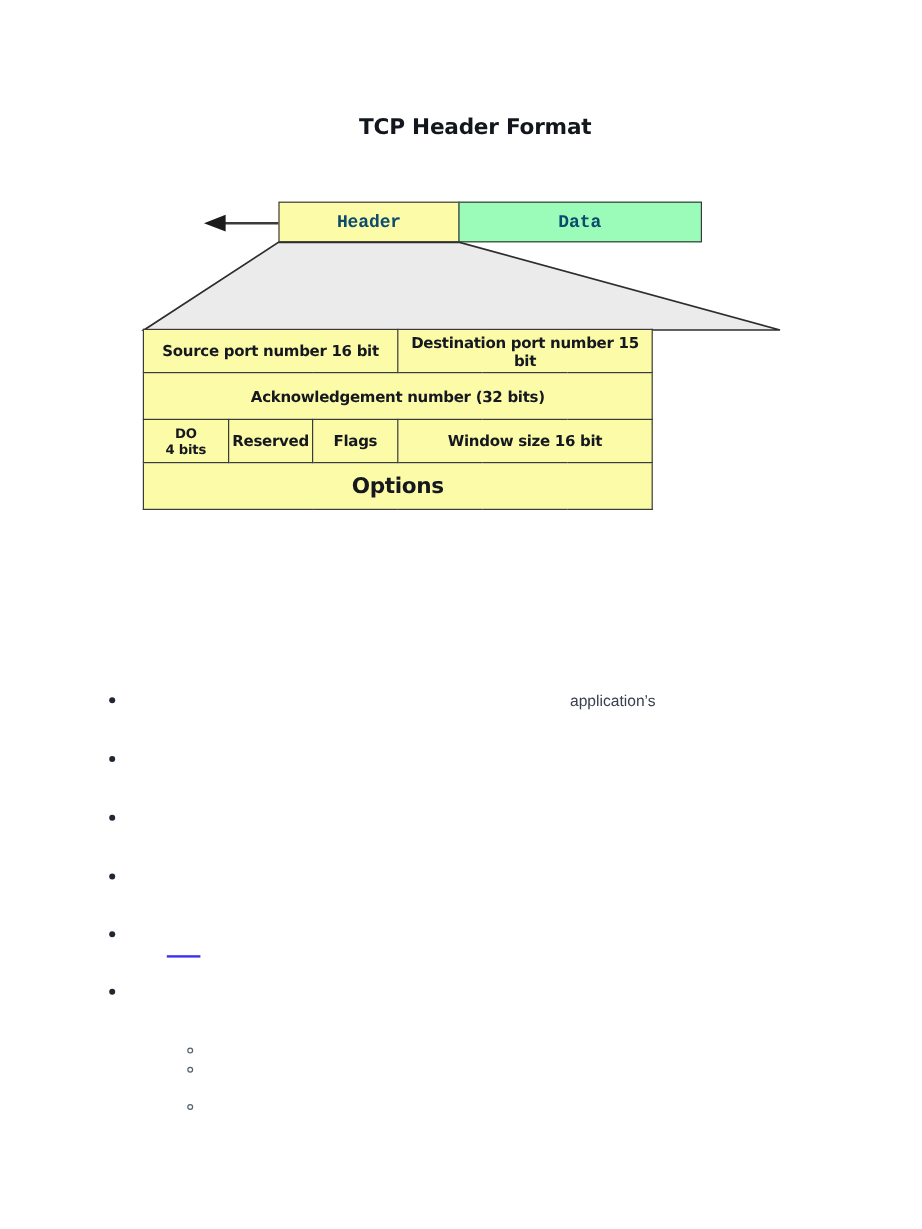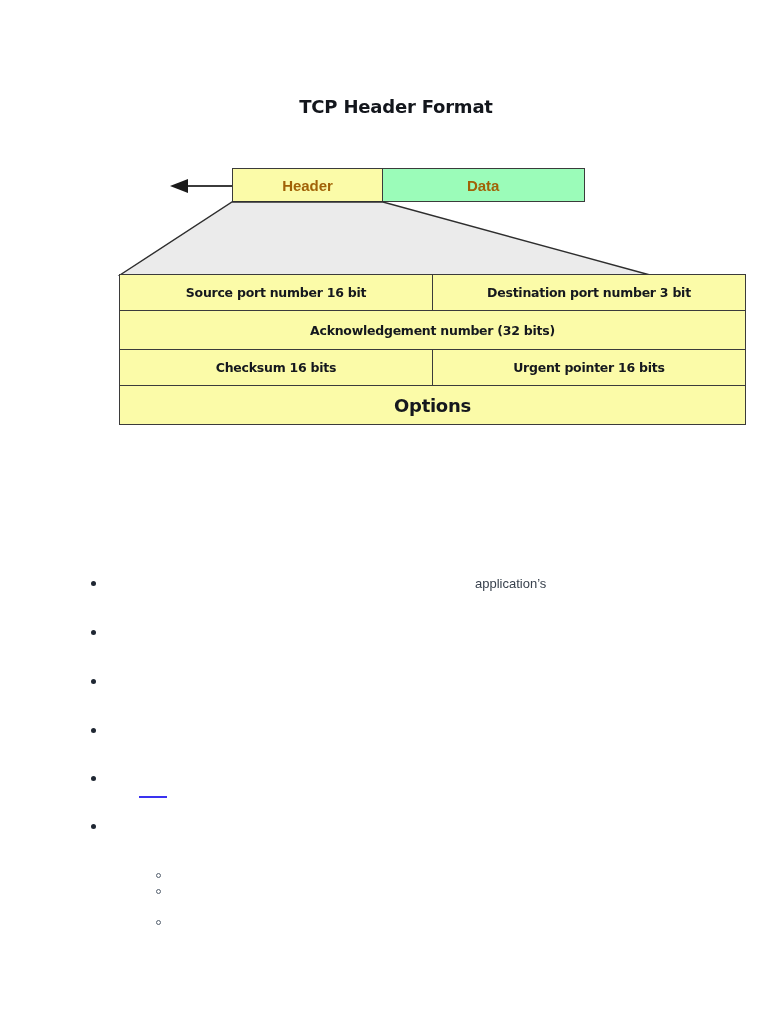--- a/index.html
+++ b/index.html
@@ -41,22 +41,22 @@
     box-sizing: border-box;
   }
   .packet-cell {
     box-sizing: border-box;
     border: 1.4px solid #3b3b3b;
     display: flex;
     align-items: center;
     justify-content: center;
     font-size: 15px;
     font-weight: bold;
-    color: #a16207;
-    font-family: Liberation Sans, sans-serif;
+    color: #0c4a6e;
+    font-family: Liberation Mono, monospace;
     letter-spacing: -0.1px;
   }
   .packet-cell.header-cell {
     width: 151px;
     background: #fbfba8;
   }
   .packet-cell.data-cell {
     width: 203px;
     margin-left: -1.4px;
     background: #9bfcb9;
@@ -78,21 +78,21 @@
     top: 196px;
     width: 556px;
     height: 90px;
   }
 
   
   .hdr-table {
     position: absolute;
     left: 119px;
     top: 274px;
-    width: 627px;
+    width: 425px;
     border-collapse: collapse;
     table-layout: fixed;
   }
   .hdr-table td {
     border: 1.3px solid #3b3b3b;
     background: #fbfba8;
     height: 35px;
     text-align: center;
     vertical-align: middle;
     font-size: 12.5px;
@@ -172,28 +172,33 @@
 <div class="funnel">
   <svg width="556" height="90" viewBox="0 0 556 90">
     <polygon points="122,6 273,6 540,79 10,79" fill="#ebebeb" stroke="#2e2e2e" stroke-width="1.4"></polygon>
   </svg>
 </div>
 
 <table class="hdr-table">
   <tbody>
     <tr>
       <td colspan="3" style="width:50%">Source port number 16 bit</td>
-      <td colspan="3" style="width:50%">Destination port number 3 bit</td>
+      <td colspan="3" style="width:50%">Destination port number 15 bit</td>
     </tr>
     <tr>
       <td colspan="6" class="tall">Acknowledgement number (32 bits)</td>
     </tr>
     <tr>
-      <td colspan="3">Checksum 16 bits</td>
-      <td colspan="3">Urgent pointer 16 bits</td>
+      <td class="do-cell" style="width:13%">
+        <span>DO</span><br>
+        <span>4 bits</span>
+      </td>
+      <td style="width:15.7%">Reserved</td>
+      <td style="width:21.3%">Flags</td>
+      <td colspan="3" style="width:50%">Window size 16 bit</td>
     </tr>
     <tr>
       <td colspan="6" class="options-cell">Options</td>
     </tr>
   </tbody>
 </table>
 
 <div class="bullet-list">
 
   <div class="bullet" style="left:91px; top:581px;"></div>

